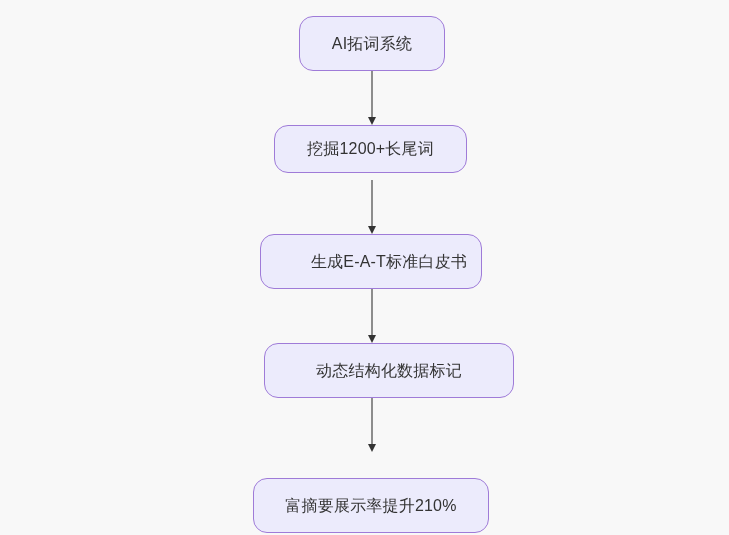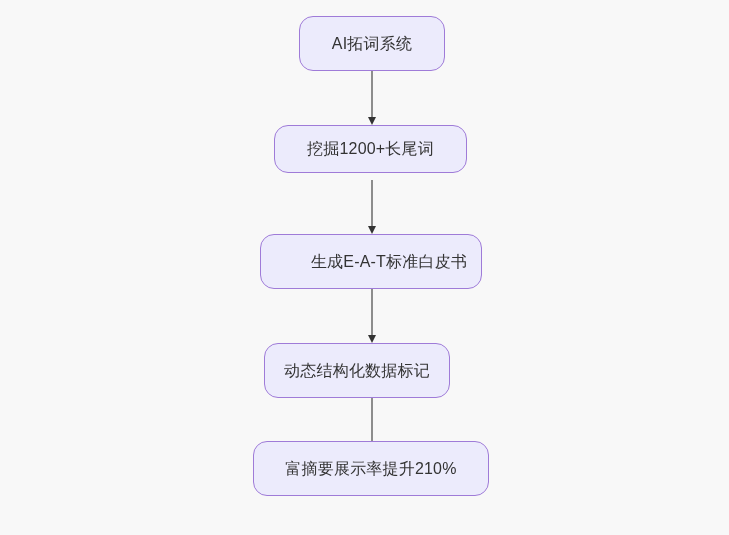--- a/index.html
+++ b/index.html
@@ -84,26 +84,26 @@
 
   <div class="node" id="node-3" style="left: 260px; top: 234px; width: 222px; height: 55px; padding-left: 36px;">
     <span class="node-label">生成E-A-T标准白皮书</span>
   </div>
 
   <div class="edge" id="edge-3" style="left: 371px; top: 289px; width: 2px; height: 54px;">
     <div class="edge-line" style="height: 47px;"></div>
     <div class="edge-arrowhead" style="top: 46px;"></div>
   </div>
 
-  <div class="node" id="node-4" style="left: 264px; top: 343px; width: 186px; height: 55px;">
+  <div class="node" id="node-4" style="left: 264px; top: 343px; width: 250px; height: 55px;">
     <span class="node-label">动态结构化数据标记</span>
   </div>
 
   <div class="edge" id="edge-4" style="left: 371px; top: 398px; width: 2px; height: 54px;">
     <div class="edge-line" style="height: 47px;"></div>
     <div class="edge-arrowhead" style="top: 46px;"></div>
   </div>
 
-  <div class="node" id="node-5" style="left: 253px; top: 441px; width: 236px; height: 55px;">
+  <div class="node" id="node-5" style="left: 253px; top: 478px; width: 236px; height: 55px;">
     <span class="node-label">富摘要展示率提升210%</span>
   </div>
 
 </div>
 
 </body></html>

